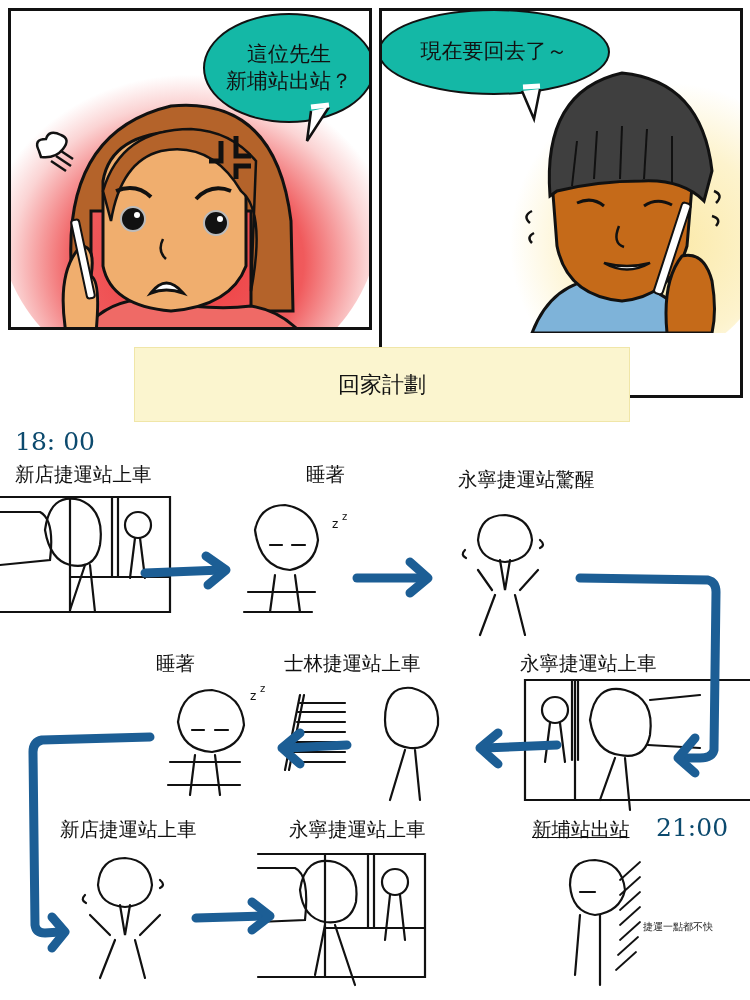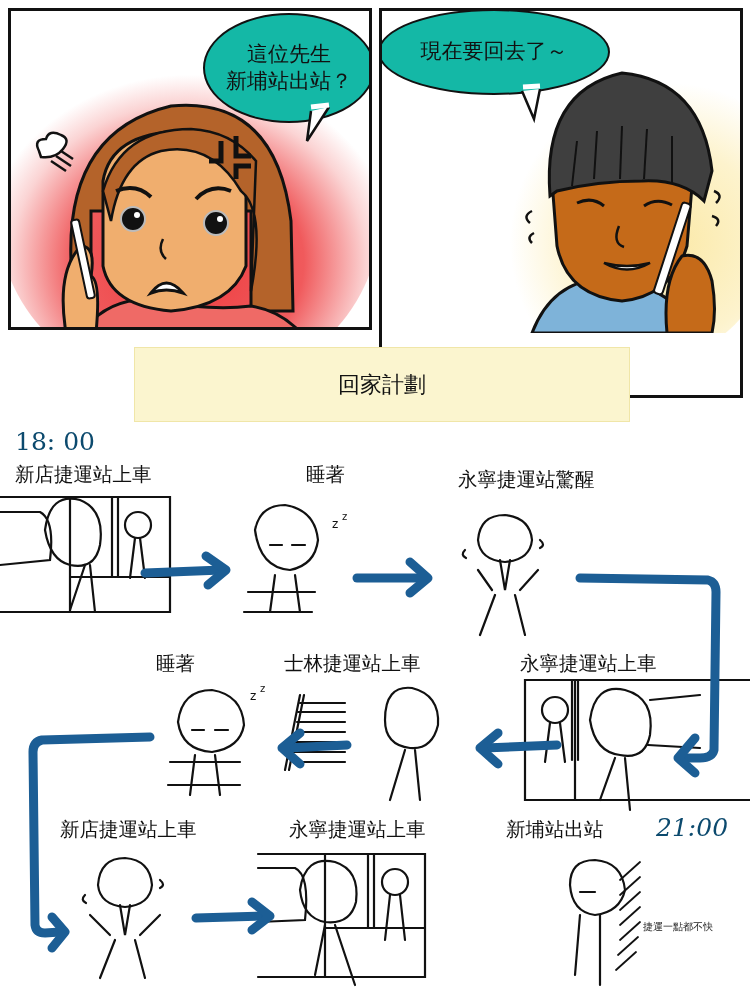--- a/index.html
+++ b/index.html
@@ -133,31 +133,31 @@
     <path d="M140 80 L152 108 L158 78" fill="#fff" stroke="#111" stroke-width="2.5"></path>
     <path d="M141 76 L158 75" stroke="#fff" stroke-width="5"></path>
   </svg>
 </div>
 
 <div class="plan-box">
   <div>回家計劃</div>
 </div>
 
 <div class="time" style="left:15px; top:427px;">18: 00</div>
-<div class="time" style="left:656px; top:813px;font-style:italic;">21:00</div>
+<div class="time" style="left:656px; top:813px;">21:00</div>
 
 <div class="label" style="left:15px; top:461px;">新店捷運站上車</div>
 <div class="label" style="left:306px; top:461px;">睡著</div>
 <div class="label" style="left:458px; top:466px;">永寧捷運站驚醒</div>
 <div class="label" style="left:520px; top:650px;">永寧捷運站上車</div>
 <div class="label" style="left:284px; top:650px;">士林捷運站上車</div>
 <div class="label" style="left:156px; top:650px;">睡著</div>
 <div class="label" style="left:60px; top:816px;">新店捷運站上車</div>
 <div class="label" style="left:289px; top:816px;">永寧捷運站上車</div>
-<div class="label" style="left:506px; top:816px;">新埔站出站</div>
+<div class="label" style="left:532px; top:816px;text-decoration:underline;">新埔站出站</div>
 <div class="note" style="left:643px; top:884px;margin-top:36px;">捷運一點都不快</div>
 
 <svg class="layer" width="750" height="1000" viewBox="0 0 750 1000">
   <g fill="none" stroke="#111" stroke-width="2.2" stroke-linecap="round">
 
     <g>
       <polyline points="0,497 170,497 170,612 0,612"></polyline>
       <line x1="70" y1="497" x2="70" y2="612"></line>
       <line x1="112" y1="497" x2="112" y2="577"></line>
         <line x1="118" y1="497" x2="118" y2="577"></line>

